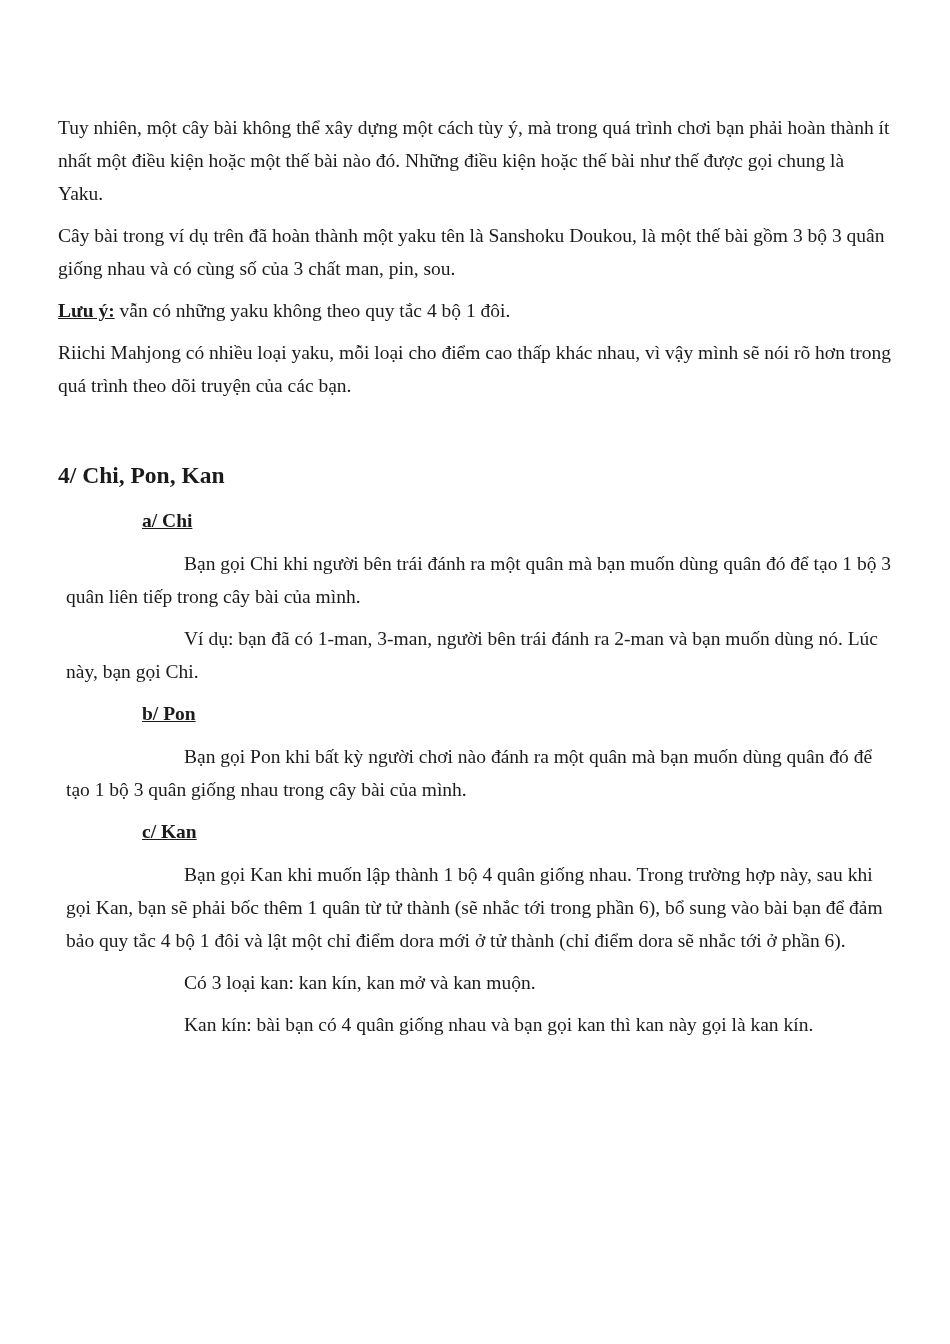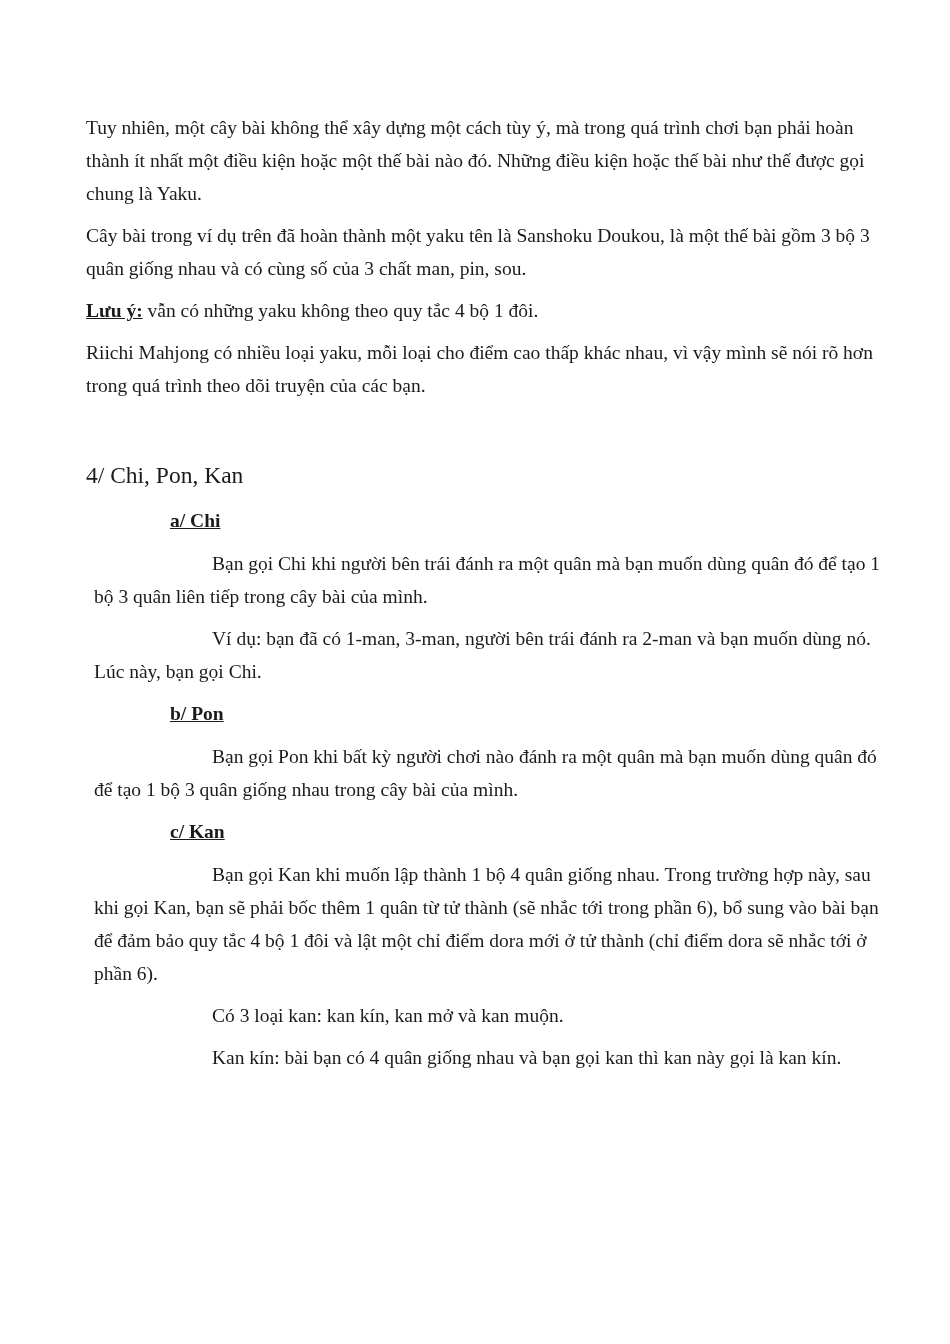--- a/index.html
+++ b/index.html
@@ -7,28 +7,28 @@
     position: relative;
     width: 950px;
     height: 1344px;
     background: #ffffff;
     overflow: hidden;
     font-family: "Liberation Serif", "DejaVu Serif", serif;
     font-size: 19.5px;
     line-height: 33px;
     color: #1b1b1b;
     box-sizing: border-box;
-    padding: 111px 57px 0 86px;
+    padding: 111px 57px 0 58px;
   }
   .para { margin: 0 0 9px 0; text-align: left; }
   .para-indent { margin: 0 0 9px 8px; text-indent: 118px; text-align: left; }
   .h2 {
     font-size: 23.5px;
     line-height: 30px;
-    font-weight: normal;
+    font-weight: bold;
     margin: 58px 0 14px 0;
   }
   .sub {
     font-weight: bold;
     text-decoration: underline;
     margin: 3px 0 10px 84px;
   }
   .note-lead { font-weight: bold; text-decoration: underline; }
 </style>
 </head>

